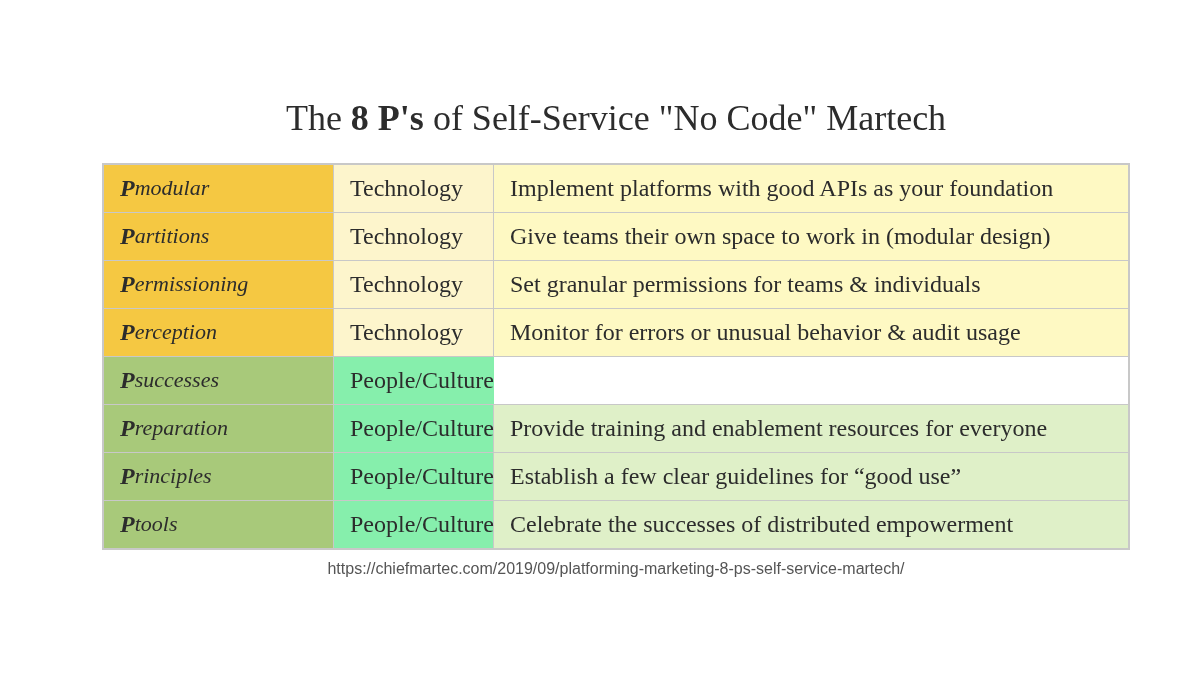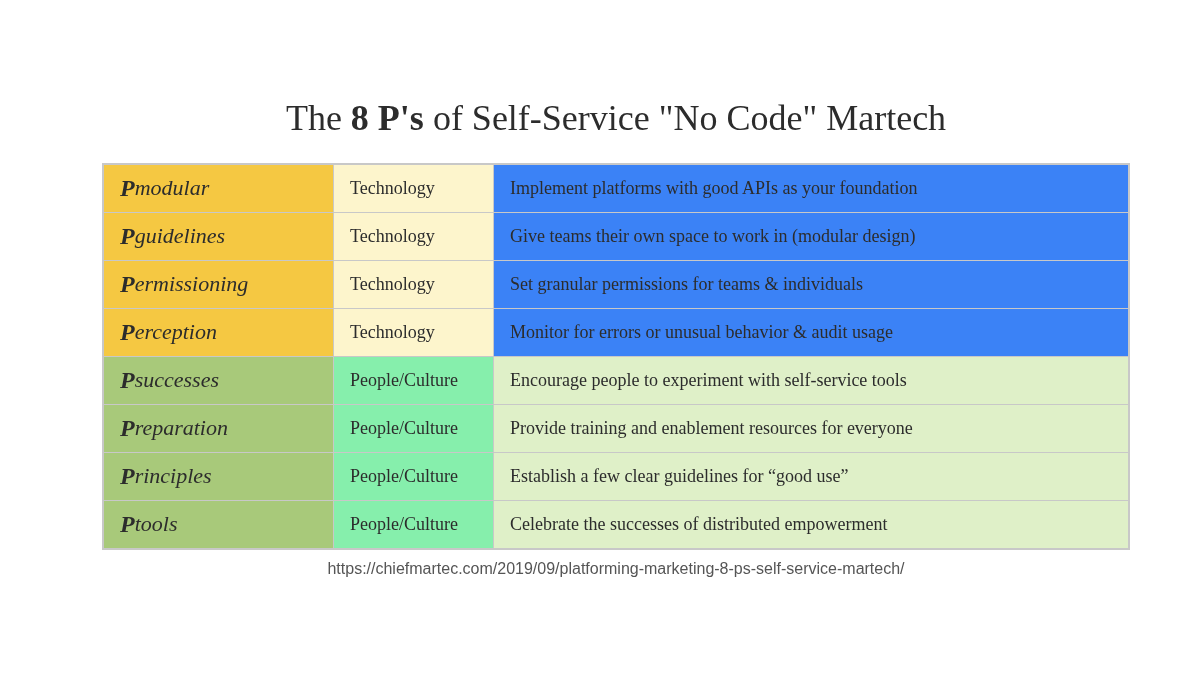--- a/index.html
+++ b/index.html
@@ -43,21 +43,21 @@
       grid-template-columns: 230px 160px 1fr;
       border-bottom: 1px solid #c8c8c8;
     }
 
     .table-row:last-child {
       border-bottom: none;
     }
 
     .cell {
       padding: 10px 16px;
-      font-size: 18px;
+      font-size: 24px;
       display: flex;
       align-items: center;
       border-right: 1px solid #c8c8c8;
       color: #2c2c2c;
       font-family: Georgia, serif;
     }
 
     .cell:last-child {
       border-right: none;
     }
@@ -80,21 +80,21 @@
     
     .row-yellow .cell-name {
       background-color: #f5c842;
     }
 
     .row-yellow .cell-category {
       background-color: #fdf5cc;
     }
 
     .row-yellow .cell-description {
-      background-color: #3b82f6;
+      background-color: #fef9c3;
     }
 
     
     .row-green .cell-name {
       background-color: #a8c97a;
     }
 
     .row-green .cell-category {
       background-color: #86efac;
     }
@@ -124,21 +124,21 @@
       <div class="cell cell-name">
         <span class="p-bold">P</span>
           <span class="p-rest">modular</span>
       </div>
       <div class="cell cell-category">Technology</div>
       <div class="cell cell-description">Implement platforms with good APIs as your foundation</div>
     </div>
       <div class="table-row row-yellow">
       <div class="cell cell-name">
         <span class="p-bold">P</span>
-          <span class="p-rest">guidelines</span>
+          <span class="p-rest">artitions</span>
       </div>
       <div class="cell cell-category">Technology</div>
       <div class="cell cell-description">Give teams their own space to work in (modular design)</div>
     </div>
       <div class="table-row row-yellow">
       <div class="cell cell-name">
         <span class="p-bold">P</span>
           <span class="p-rest">ermissioning</span>
       </div>
       <div class="cell cell-category">Technology</div>
@@ -151,21 +151,20 @@
       </div>
       <div class="cell cell-category">Technology</div>
       <div class="cell cell-description">Monitor for errors or unusual behavior &amp; audit usage</div>
     </div>
       <div class="table-row row-green">
       <div class="cell cell-name">
         <span class="p-bold">P</span>
           <span class="p-rest">successes</span>
       </div>
       <div class="cell cell-category">People/Culture</div>
-      <div class="cell cell-description">Encourage people to experiment with self-service tools</div>
     </div>
       <div class="table-row row-green">
       <div class="cell cell-name">
         <span class="p-bold">P</span>
           <span class="p-rest">reparation</span>
       </div>
       <div class="cell cell-category">People/Culture</div>
       <div class="cell cell-description">Provide training and enablement resources for everyone</div>
     </div>
       <div class="table-row row-green">

